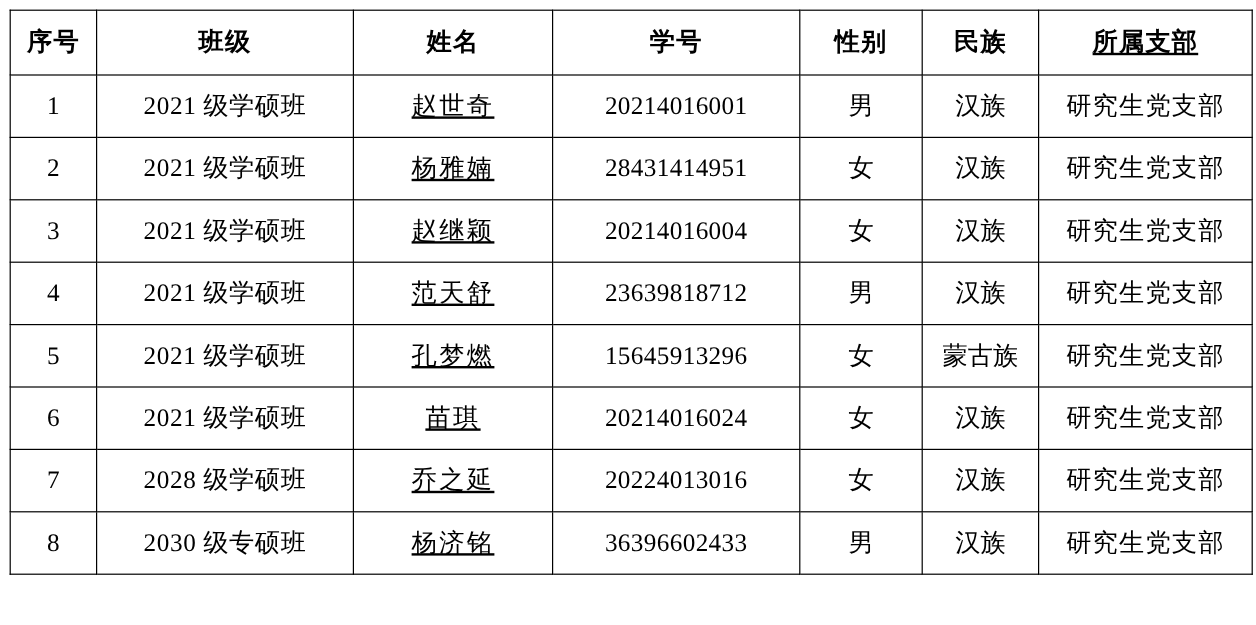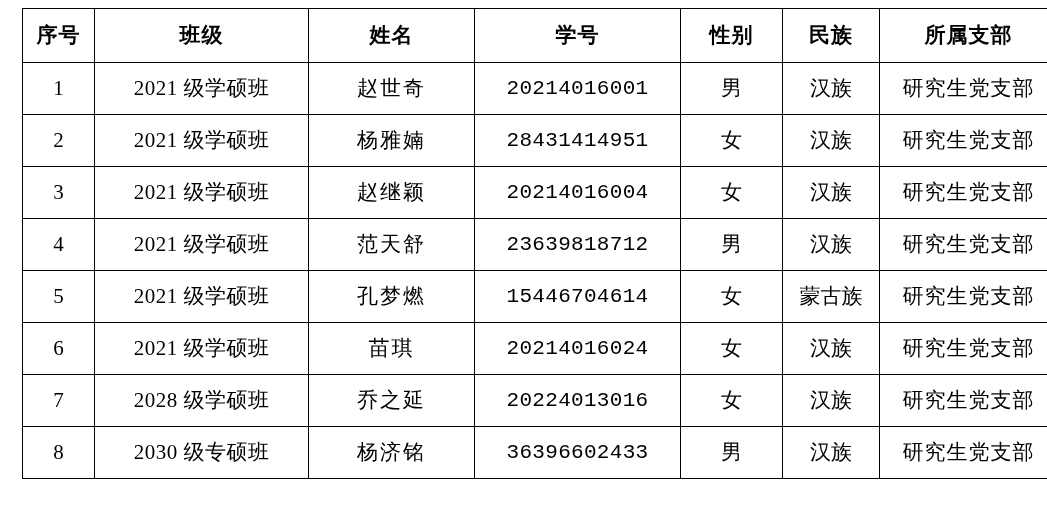--- a/index.html
+++ b/index.html
@@ -12,21 +12,21 @@
     height: 521px;
     font-family: "Liberation Serif", "DejaVu Serif", serif;
     color: #000000;
     overflow: hidden;
   }
   .page {
     position: relative;
     width: 1047px;
     height: 371px;
     box-sizing: border-box;
-    padding: 8px 6px 6px 22px;
+    padding: 8px 6px 6px 8px;
   }
   table.roster {
     border-collapse: collapse;
     width: 1035px;
     margin: 0 auto;
     table-layout: fixed;
   }
   table.roster td, table.roster th {
     border: 1px solid #000000;
     text-align: center;
@@ -49,27 +49,27 @@
   col.c-idx   { width: 72px; }
   col.c-class { width: 214px; }
   col.c-name  { width: 166px; }
   col.c-sid   { width: 206px; }
   col.c-sex   { width: 102px; }
   col.c-eth   { width: 97px; }
   col.c-br    { width: 178px; }
 
   .cell-idx { font-size: 21px; }
   .cell-class { letter-spacing: 0.5px; }
-  .cell-name { letter-spacing: 2px; }
-  .cell-sid { font-size: 21px; letter-spacing: 0.3px; font-family: Liberation Mono, monospace; }
+  .cell-name { letter-spacing: 2px; text-decoration: underline; }
+  .cell-sid { font-size: 21px; letter-spacing: 0.3px; }
   .cell-branch { letter-spacing: 1px; font-family: Liberation Serif, serif; }
   thead .th-idx { letter-spacing: 2px; }
   thead .th-class, thead .th-name, thead .th-sex, thead .th-eth { letter-spacing: 4px; }
   thead .th-sid { letter-spacing: 4px; }
-  thead .th-branch { letter-spacing: 2px; }
+  thead .th-branch { letter-spacing: 2px; text-decoration: underline; }
 </style>
 </head>
 <body>
 
 <div class="page">
   <table class="roster">
     <colgroup>
       <col class="c-idx">
         <col class="c-class">
         <col class="c-name">
@@ -123,21 +123,21 @@
           <td class="cell-name">范天舒</td>
           <td class="cell-sid">23639818712</td>
           <td class="cell-sex">男</td>
           <td class="cell-eth">汉族</td>
           <td class="cell-branch">研究生党支部</td>
         </tr>
         <tr>
           <td class="cell-idx">5</td>
           <td class="cell-class">2021 级学硕班</td>
           <td class="cell-name">孔梦燃</td>
-          <td class="cell-sid">15446704614</td>
+          <td class="cell-sid">15645913296</td>
           <td class="cell-sex">女</td>
           <td class="cell-eth">蒙古族</td>
           <td class="cell-branch">研究生党支部</td>
         </tr>
         <tr>
           <td class="cell-idx">6</td>
           <td class="cell-class">2021 级学硕班</td>
           <td class="cell-name">苗琪</td>
           <td class="cell-sid">20214016024</td>
           <td class="cell-sex">女</td>

